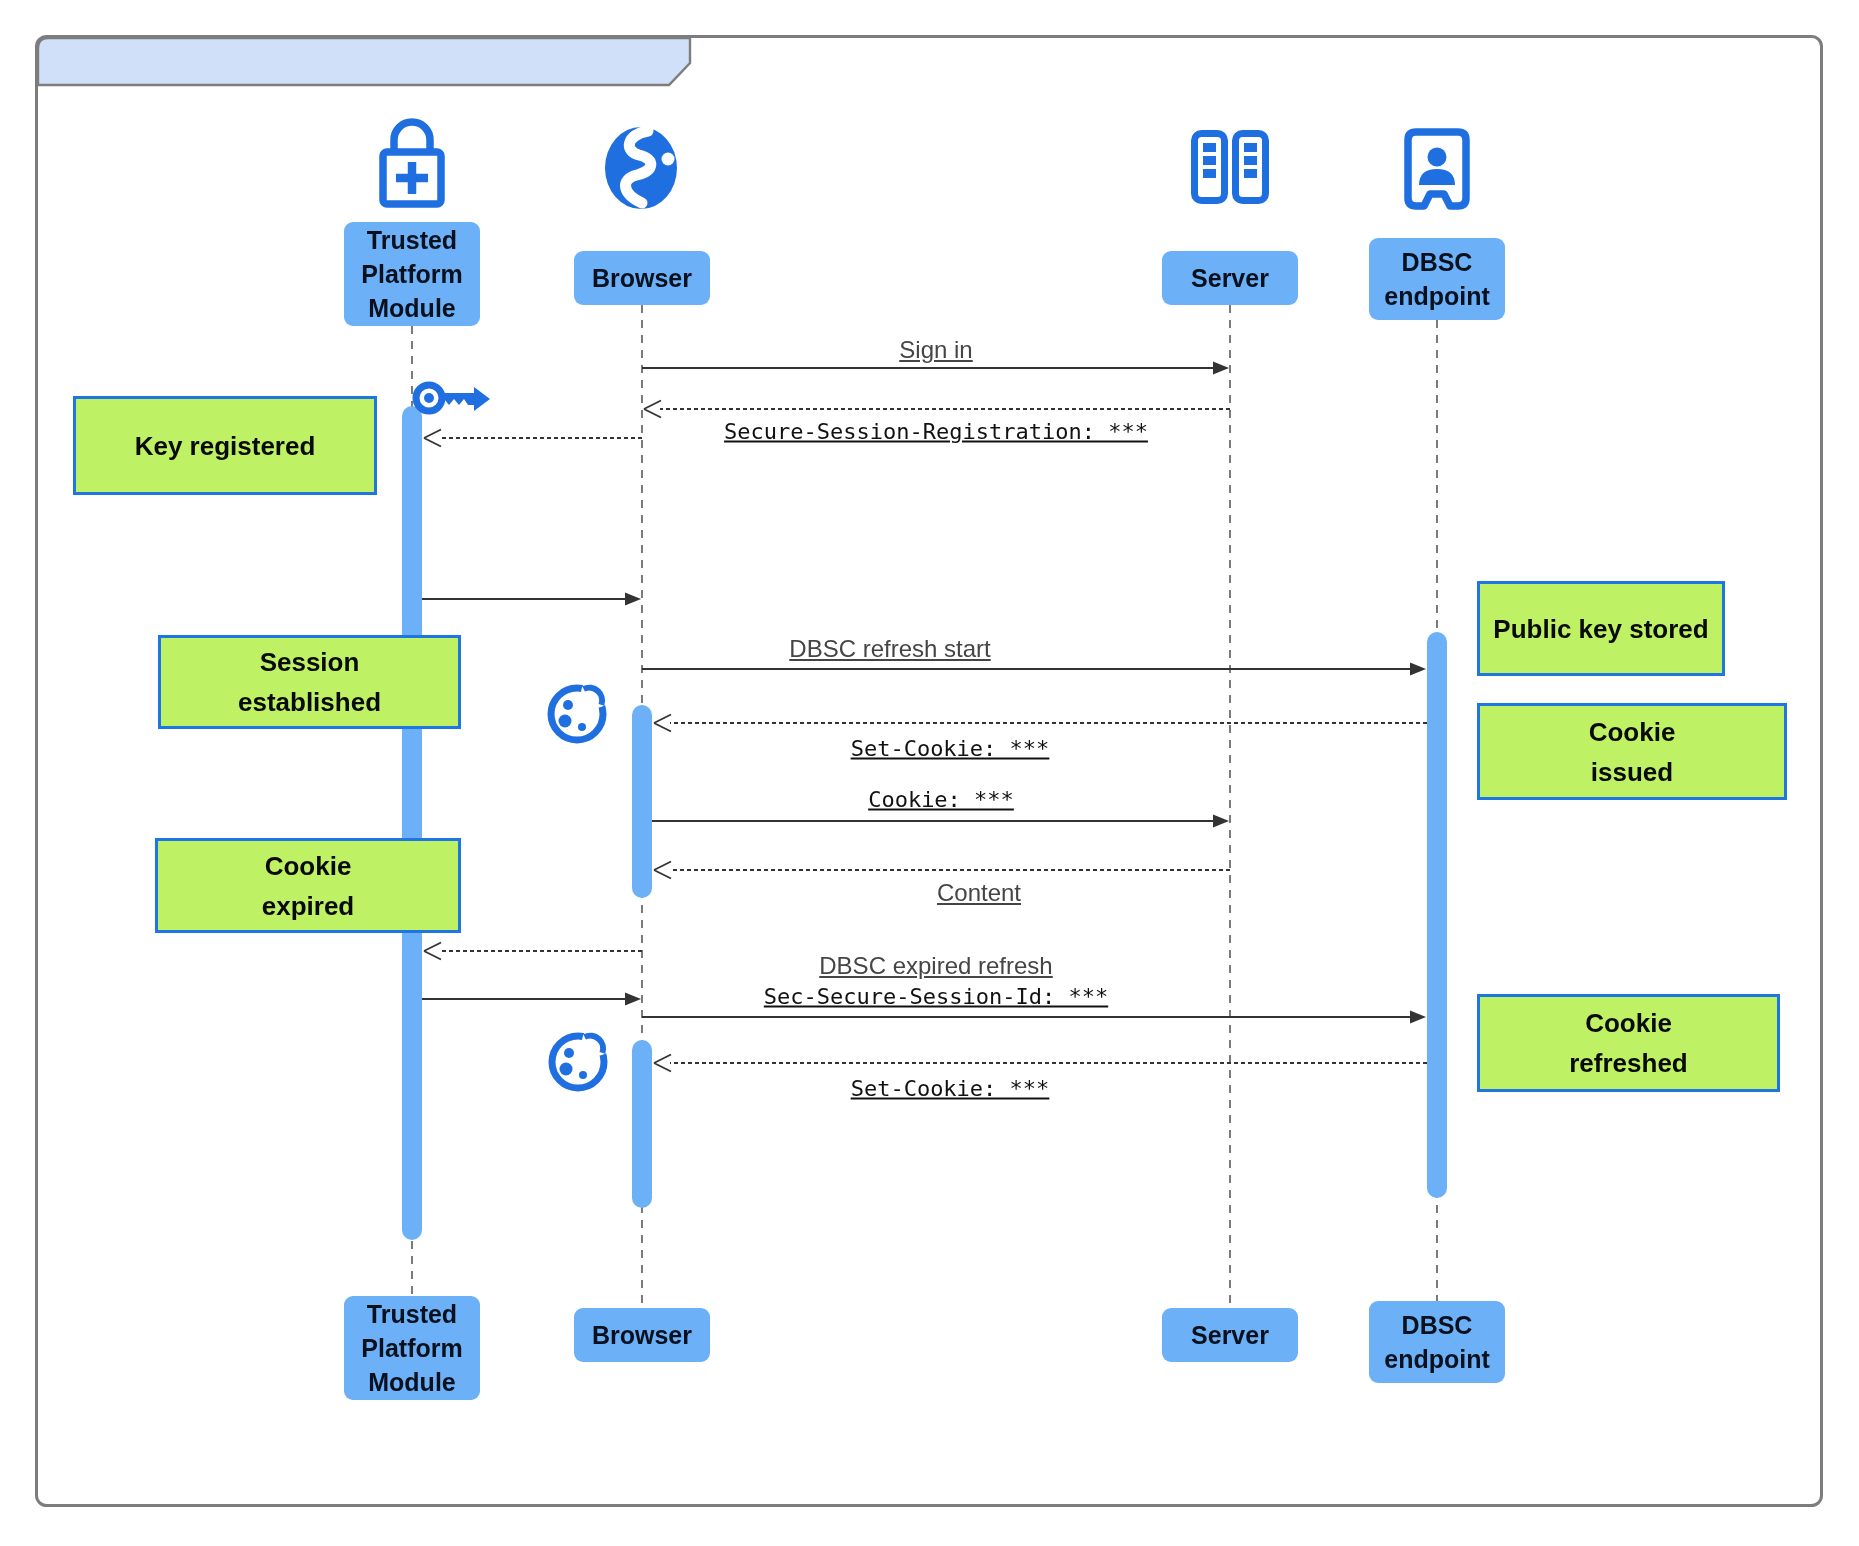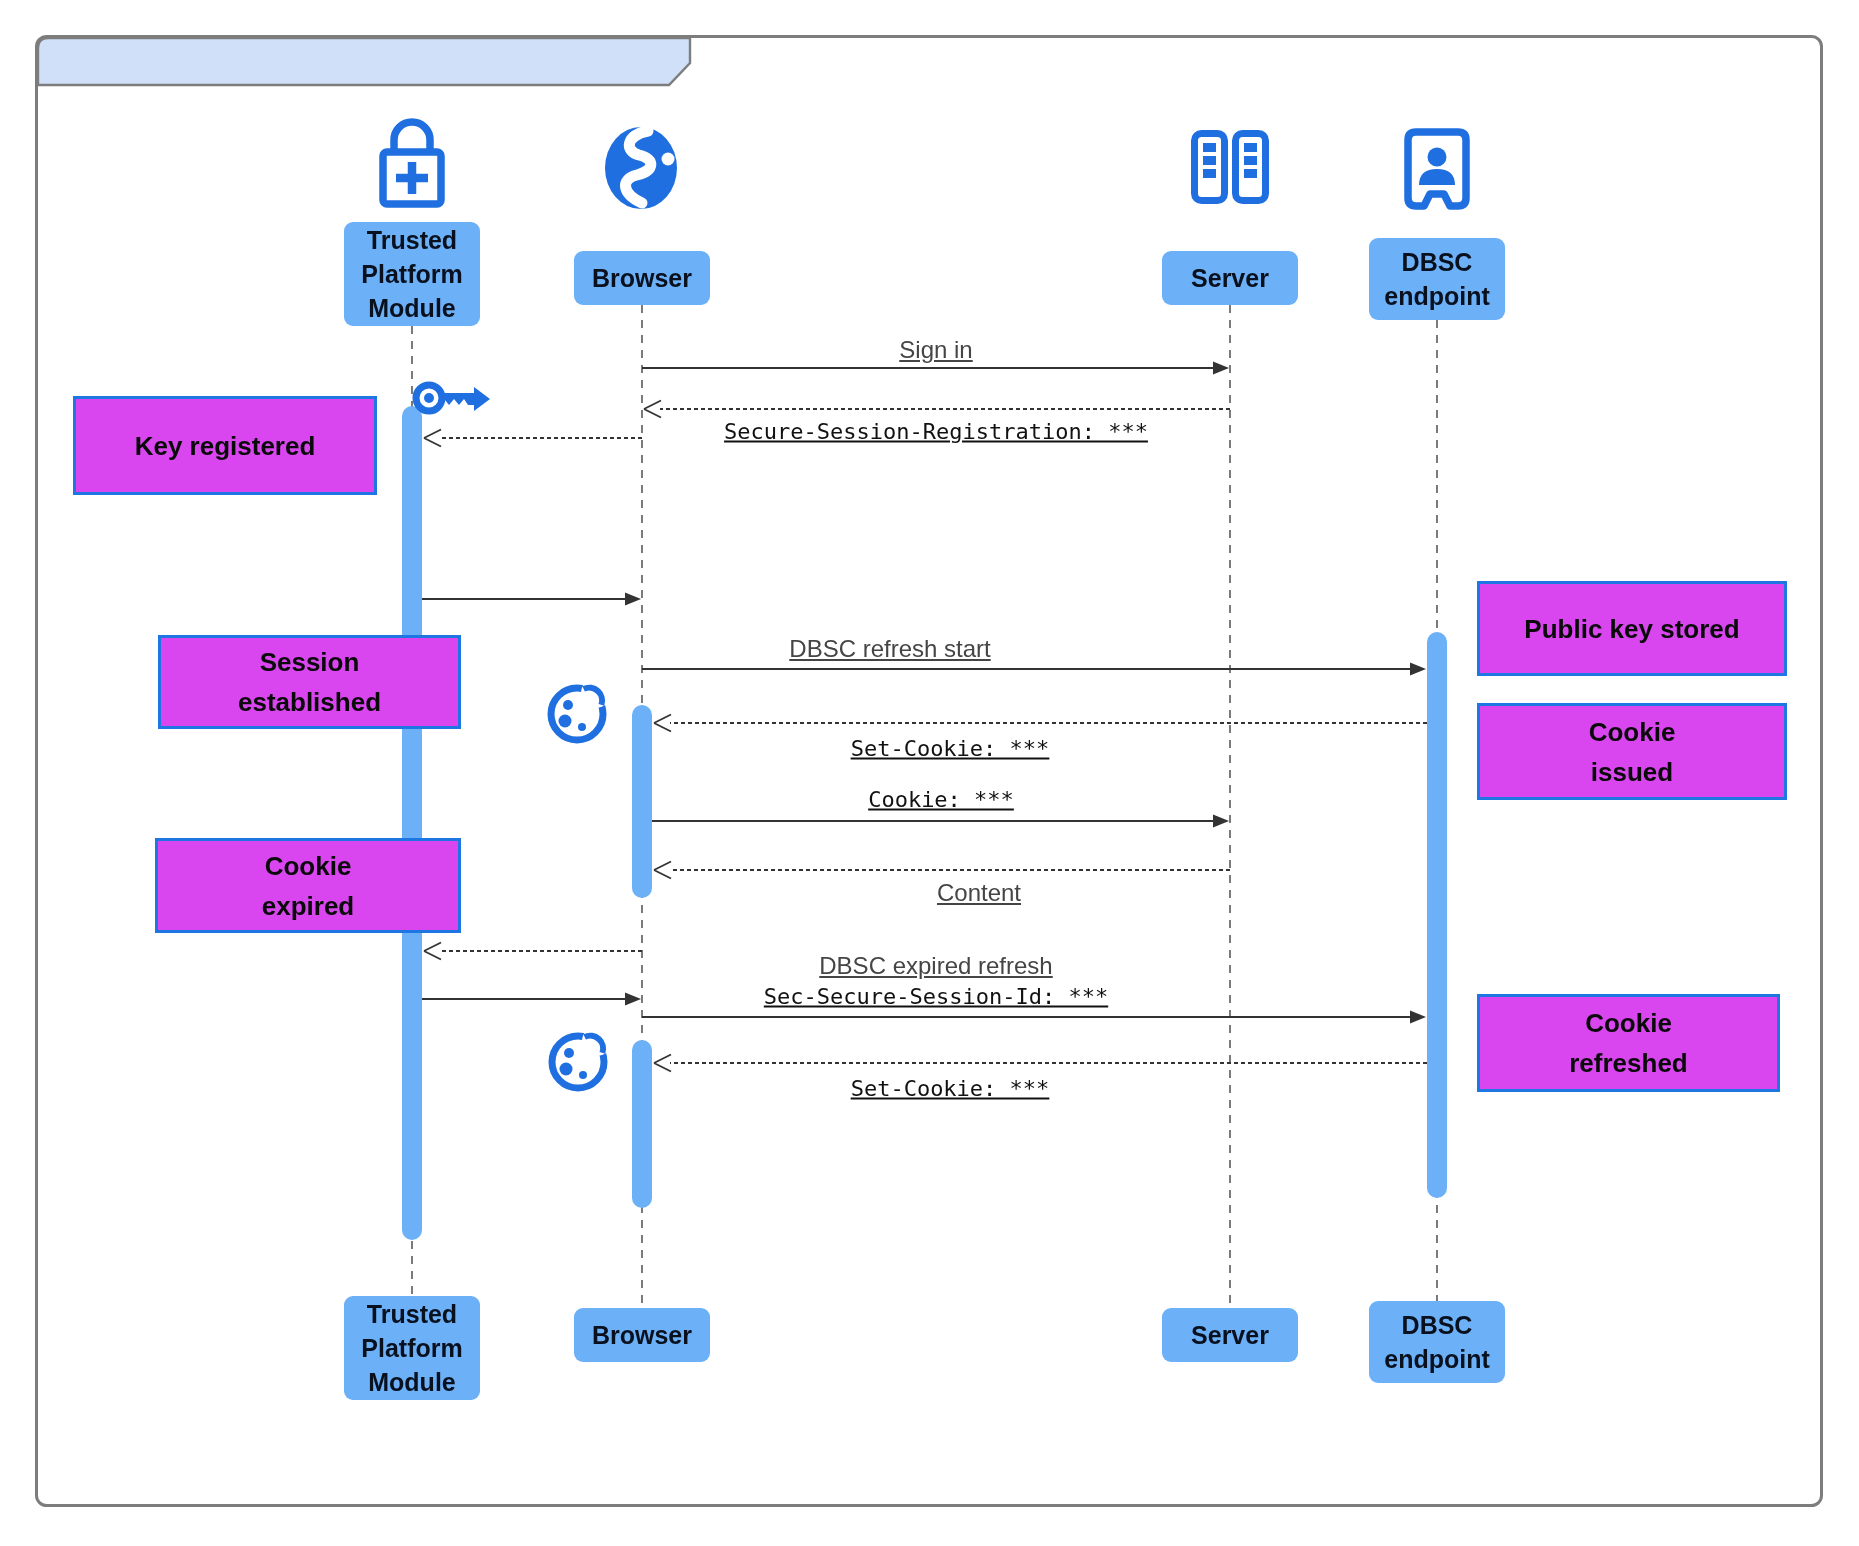--- a/index.html
+++ b/index.html
@@ -6,21 +6,21 @@
   #stage{position:relative;width:1859px;height:1546px;background:#ffffff;overflow:hidden;
          font-family:"Liberation Sans", sans-serif;}
   #diagram-svg{position:absolute;left:0;top:0;z-index:1;}
   .txt{position:absolute;z-index:3;}
   .center{transform:translate(-50%,-50%);text-decoration:underline;}
   .msg-sans{font-size:24px;color:#454545;white-space:nowrap;}
   .msg-mono{font-family:"DejaVu Sans Mono","Liberation Mono",monospace;font-size:22px;color:#111;white-space:nowrap;}
   .actor-label{position:absolute;z-index:3;background:#6cb0f7;border-radius:9px;
       display:flex;align-items:center;justify-content:center;text-align:center;
       font-weight:bold;font-size:25px;line-height:34px;color:#09101e;white-space:pre-line;}
-  .note{position:absolute;z-index:4;background:#d946ef;border:3.5px solid #1d76e2;
+  .note{position:absolute;z-index:4;background:#bef264;border:3.5px solid #1d76e2;
       display:flex;align-items:center;justify-content:center;text-align:center;
       font-weight:bold;font-size:26px;line-height:40px;color:#0a0a0a;white-space:pre-line;box-sizing:border-box;}
   #title-tab-text{position:absolute;left:56px;top:47px;z-index:3;font-weight:bold;
       font-size:29px;color:#000;white-space:nowrap;}
 </style>
 </head>
 <body>
 
 <div id="stage">
 
@@ -148,21 +148,21 @@
 
   <div class="actor-label" style="left:344px;top:1296px;width:136px;height:104px;">Trusted
 Platform
 Module</div>
   <div class="actor-label" style="left:574px;top:1308px;width:136px;height:54px;">Browser</div>
   <div class="actor-label" style="left:1162px;top:1308px;width:136px;height:54px;">Server</div>
   <div class="actor-label" style="left:1369px;top:1301px;width:136px;height:82px;">DBSC
 endpoint</div>
 
   <div class="note" style="left:73px;top:396px;width:304px;height:99px;">Key registered</div>
-  <div class="note" style="left:1477px;top:581px;width:310px;height:95px;">Public key stored</div>
+  <div class="note" style="left:1477px;top:581px;width:248px;height:95px;">Public key stored</div>
   <div class="note" style="left:158px;top:635px;width:303px;height:94px;">Session
 established</div>
   <div class="note" style="left:1477px;top:703px;width:310px;height:97px;">Cookie
 issued</div>
   <div class="note" style="left:155px;top:838px;width:306px;height:95px;">Cookie
 expired</div>
   <div class="note" style="left:1477px;top:994px;width:303px;height:98px;">Cookie
 refreshed</div>
 
   <div class="txt center msg-sans" style="left:936px;top:350px;">Sign in</div>

